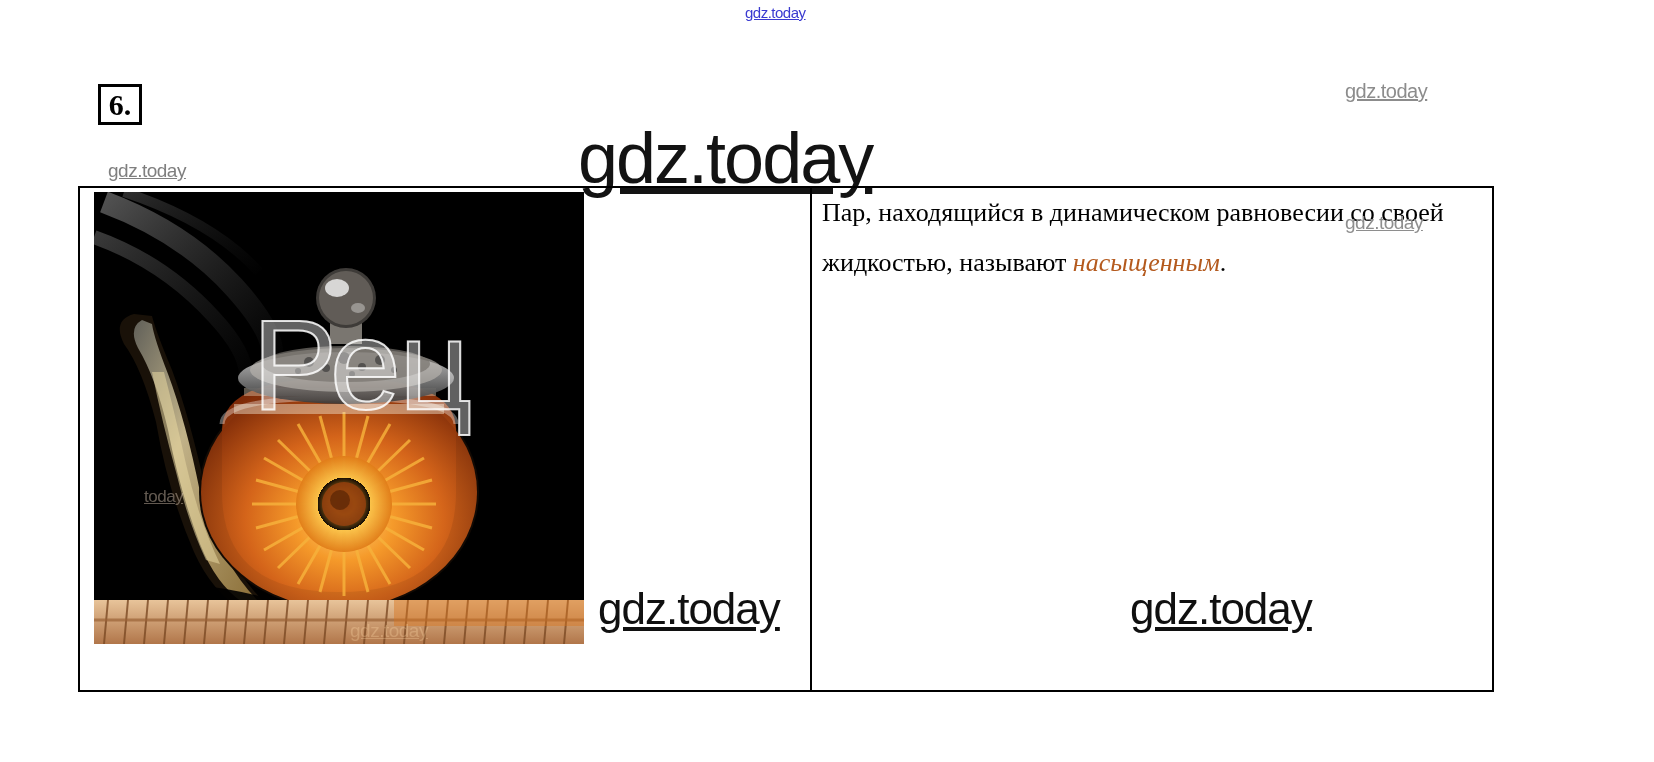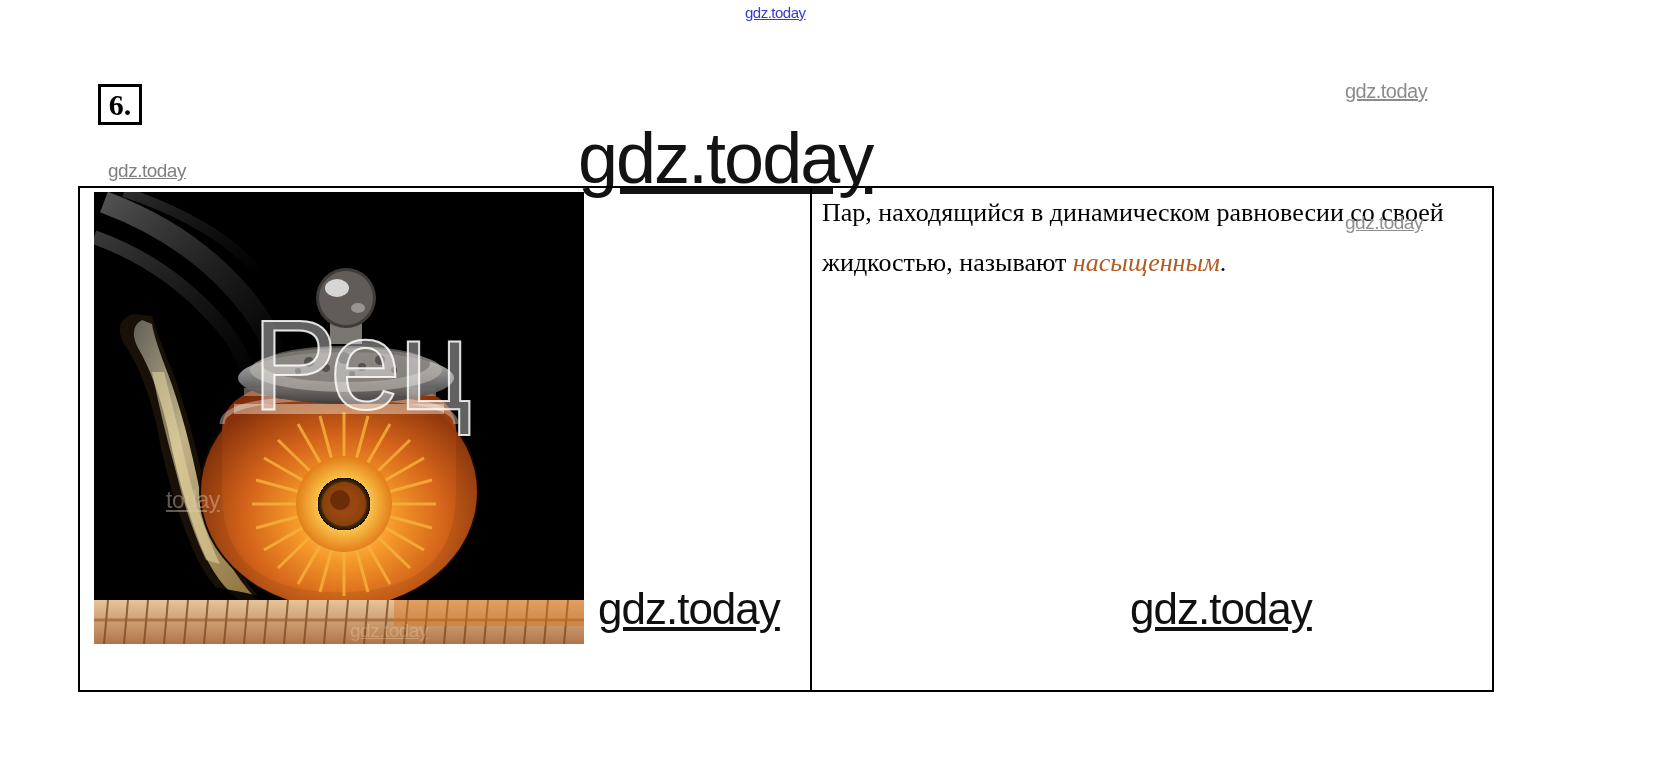--- a/index.html
+++ b/index.html
@@ -64,23 +64,23 @@
     color: #101010;
     letter-spacing: -1px;
   }
   .wm-cell {
     left: 1345px;
     top: 212px;
     font-size: 19px;
     color: #8e8e8e;
   }
   .wm-inimg {
-    left: 166px;
+    left: 144px;
     top: 487px;
-    font-size: 23px;
+    font-size: 17px;
     color: rgba(220,200,180,0.45);
   }
   .wm-inimg2 {
     left: 350px;
     top: 620px;
     font-size: 19px;
     color: rgba(255,220,170,0.30);
   }
 
   

